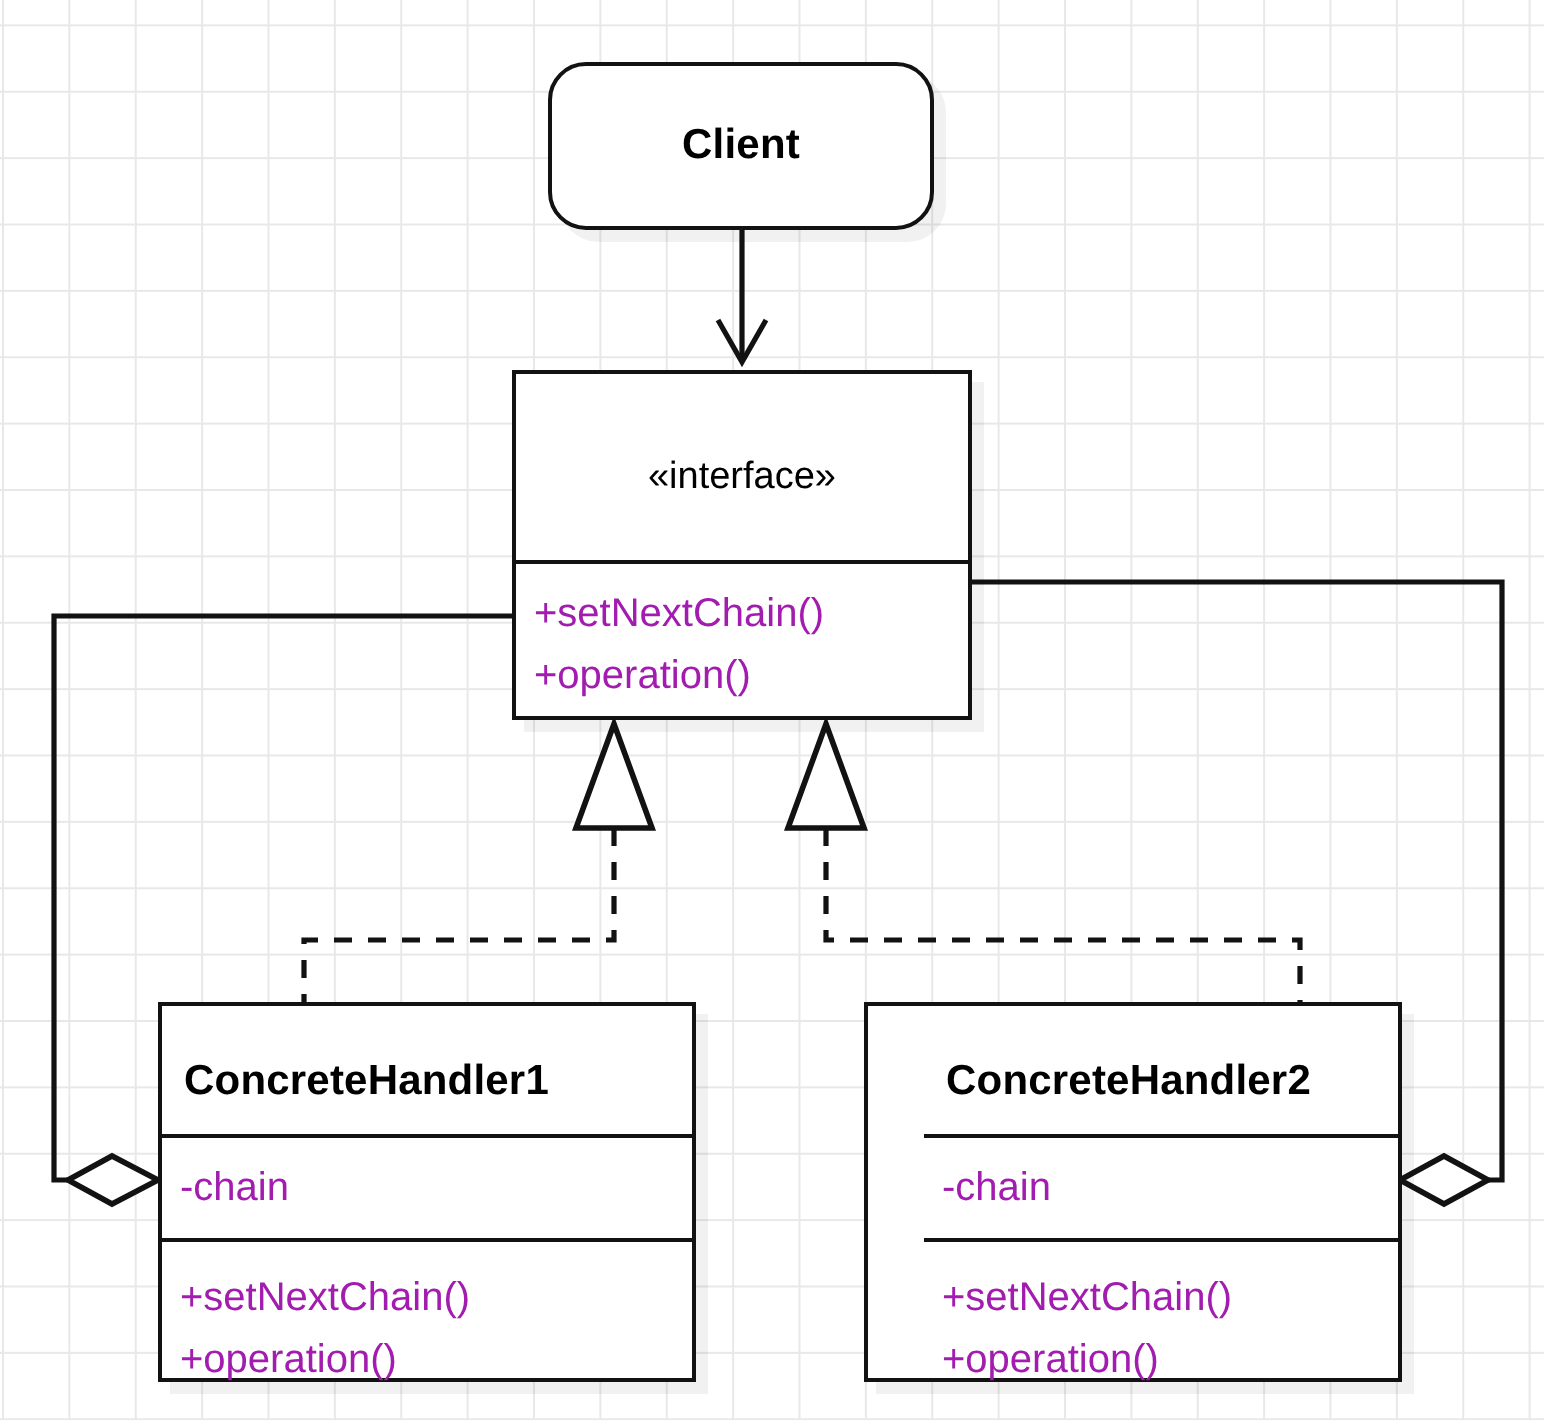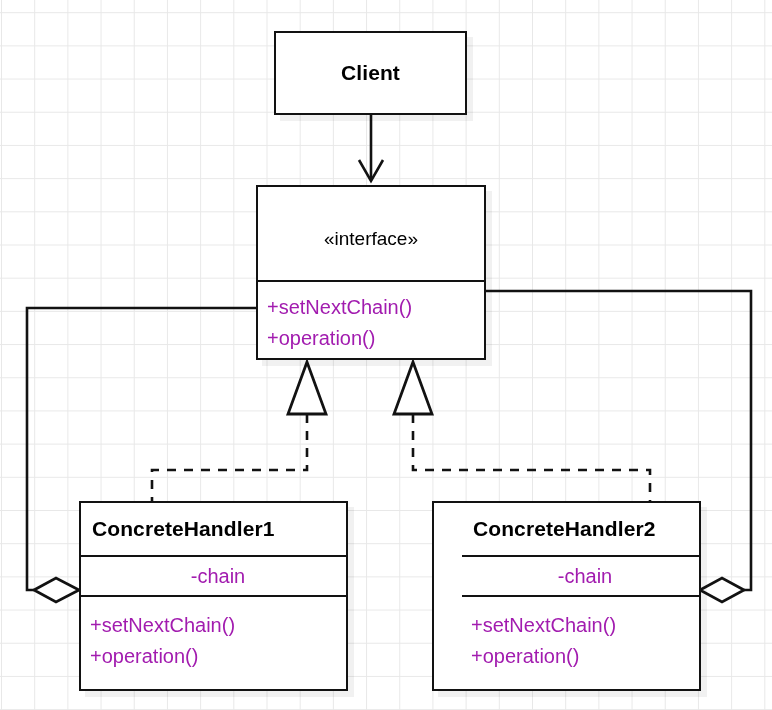--- a/index.html
+++ b/index.html
@@ -72,30 +72,30 @@
     line-height: 1.55;
     padding-left: 9px;
     white-space: nowrap;
   }
   .cls-name-left {
     padding-left: 11px;
     text-align: left;
   }
 
   
-  #box-client      { left: 274px; top: 31px;  width: 193px; height: 84px; }
+  #box-client      { left: 274px; top: 31px;  width: 193px; height: 84px; border-radius: 19px; }
   #box-handler     { left: 256px; top: 185px; width: 230px; height: 175px; }
   #box-ch1         { left: 79px;  top: 501px; width: 269px; height: 190px; }
   #box-ch2         { left: 432px; top: 501px; width: 269px; height: 190px; padding-left: 28px; }
 
   #box-client .compartment      { height: 100%; }
   #box-handler .c-head          { height: 93px; padding-top: 12px; }
   #box-handler .c-ops           { height: 82px; padding-top: 2px; }
-  #box-ch1 .c-head, #box-ch2 .c-head { height: 52px; }
-  #box-ch1 .c-attr, #box-ch2 .c-attr { height: 40px; align-items: center; }
+  #box-ch1 .c-head, #box-ch2 .c-head { height: 52px; margin-top: 12px; }
+  #box-ch1 .c-attr, #box-ch2 .c-attr { height: 52px; }
   #box-ch1 .c-ops,  #box-ch2 .c-ops  { height: 89px; }
 </style>
 </head>
 <body>
 
 <div id="canvas">
 
   <svg id="edges" viewBox="0 0 772 710" width="772" height="710">
 
     <g>

